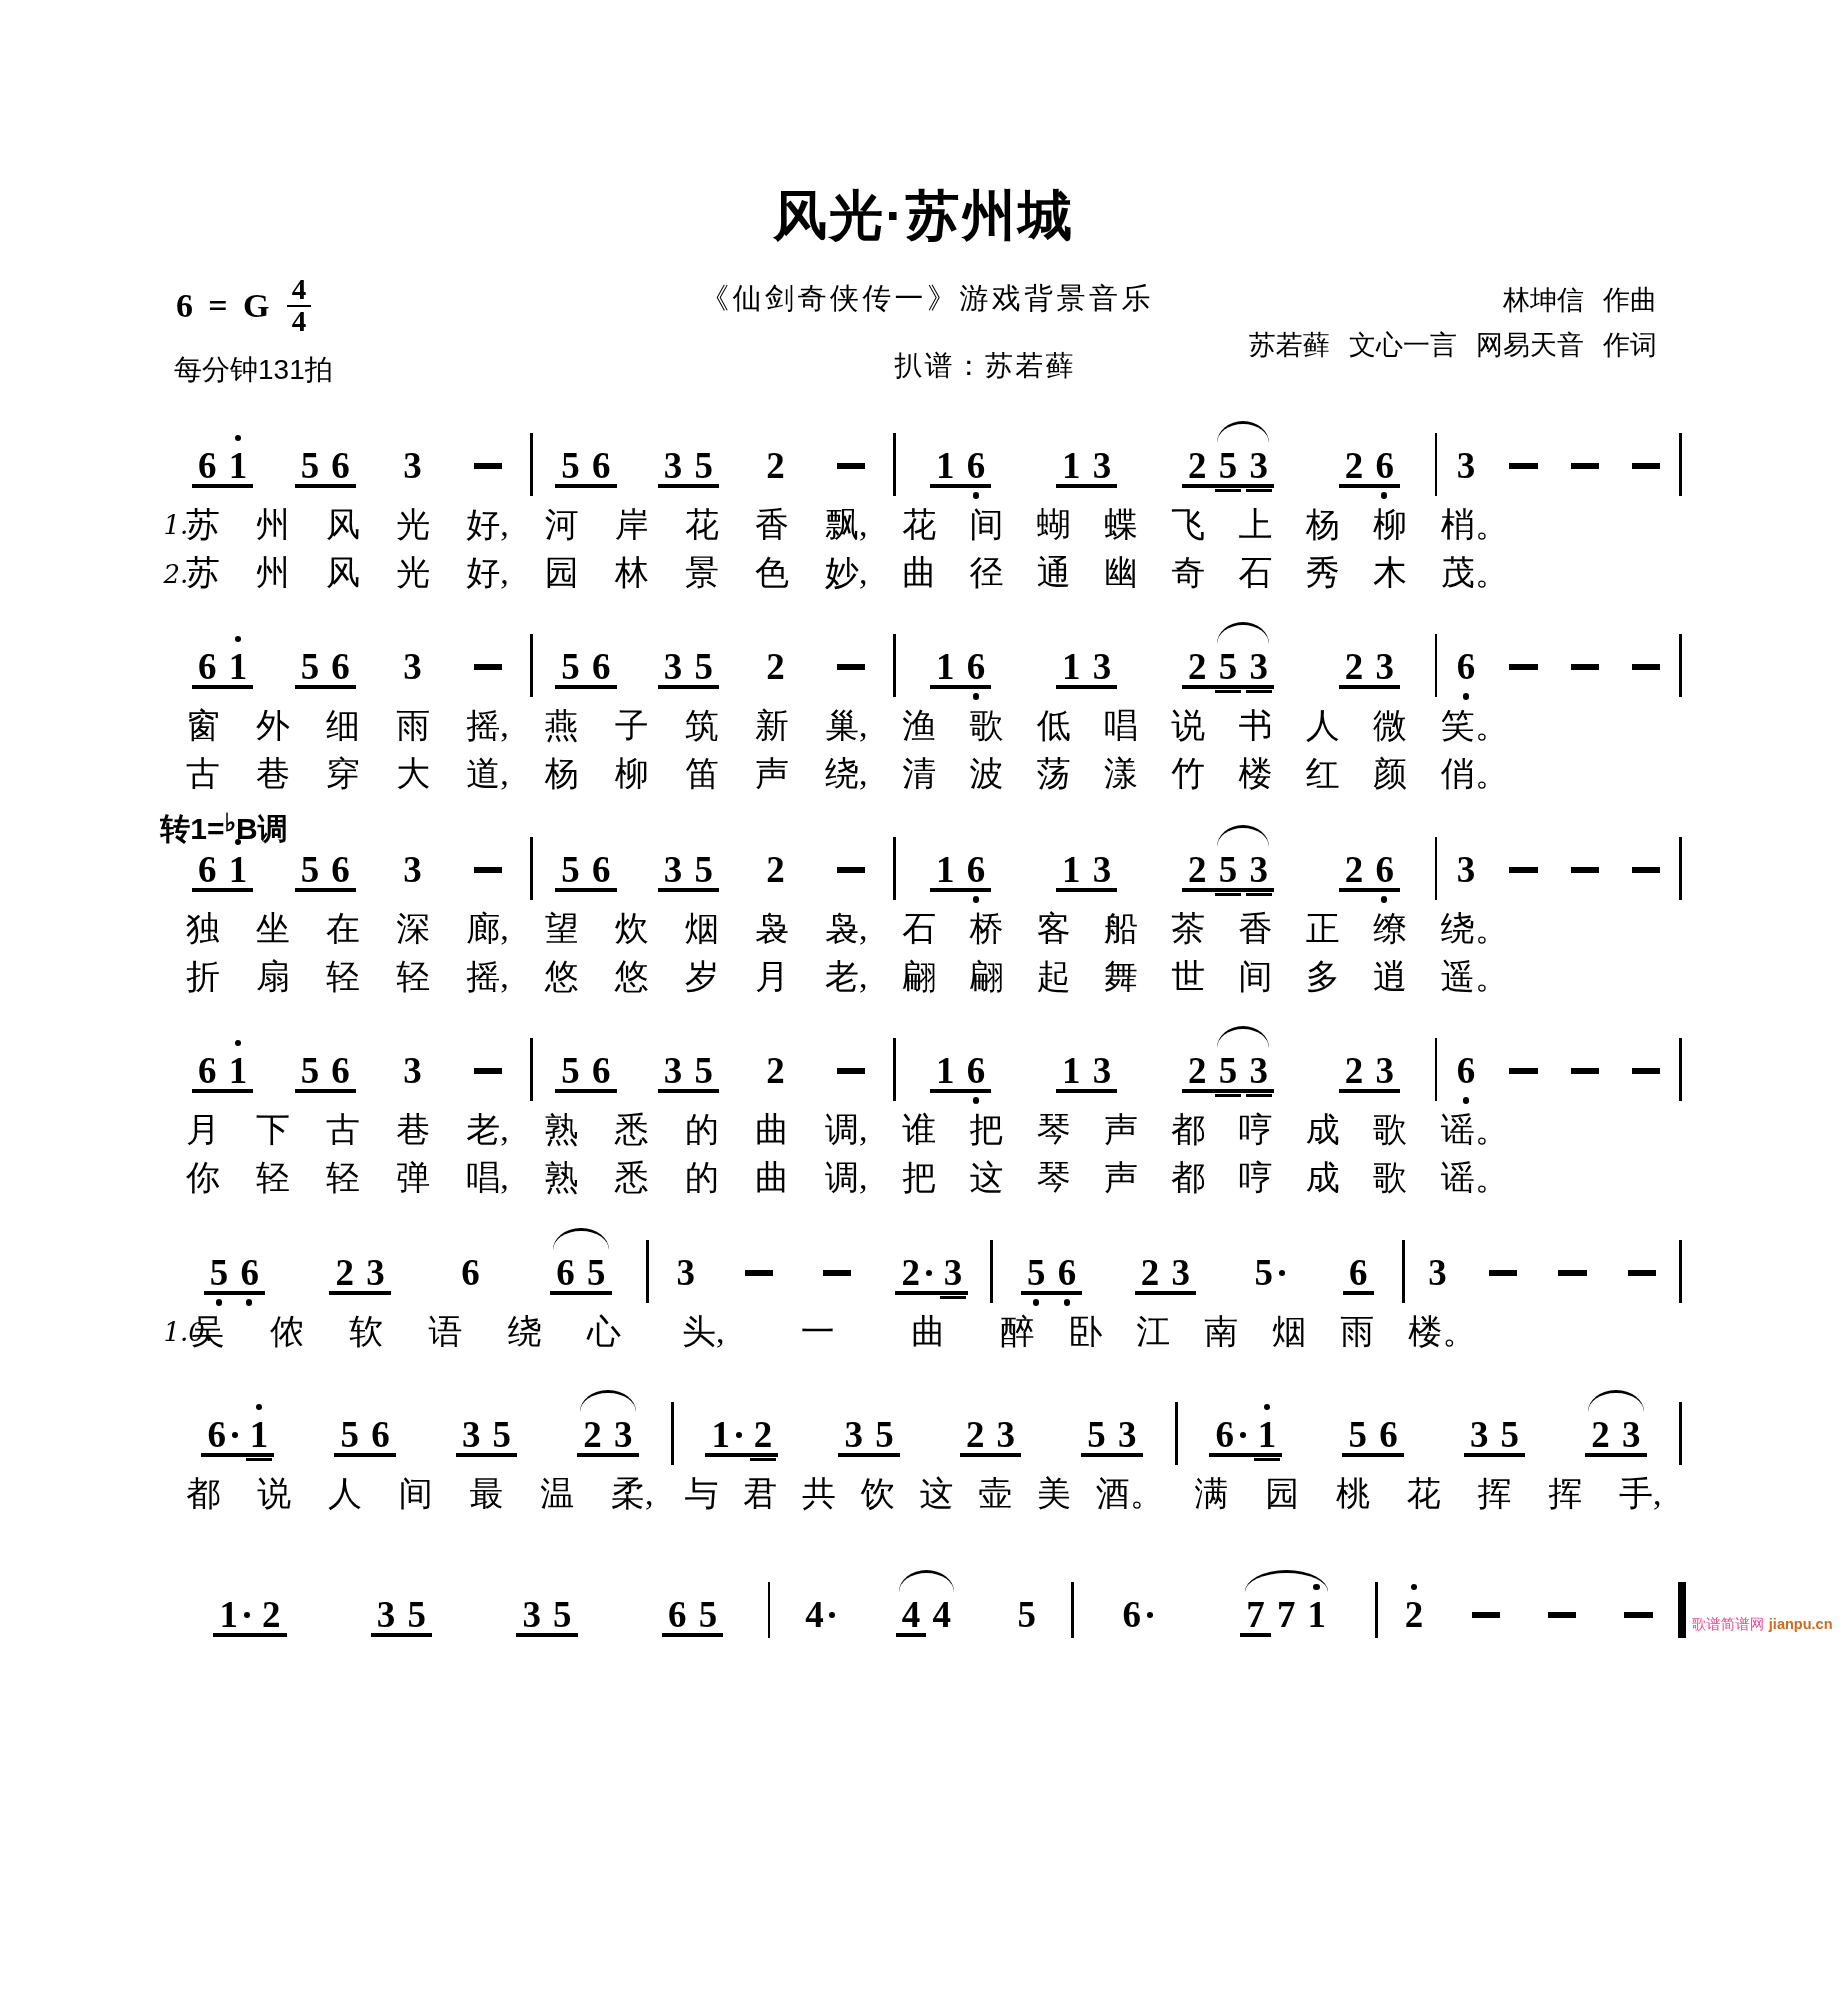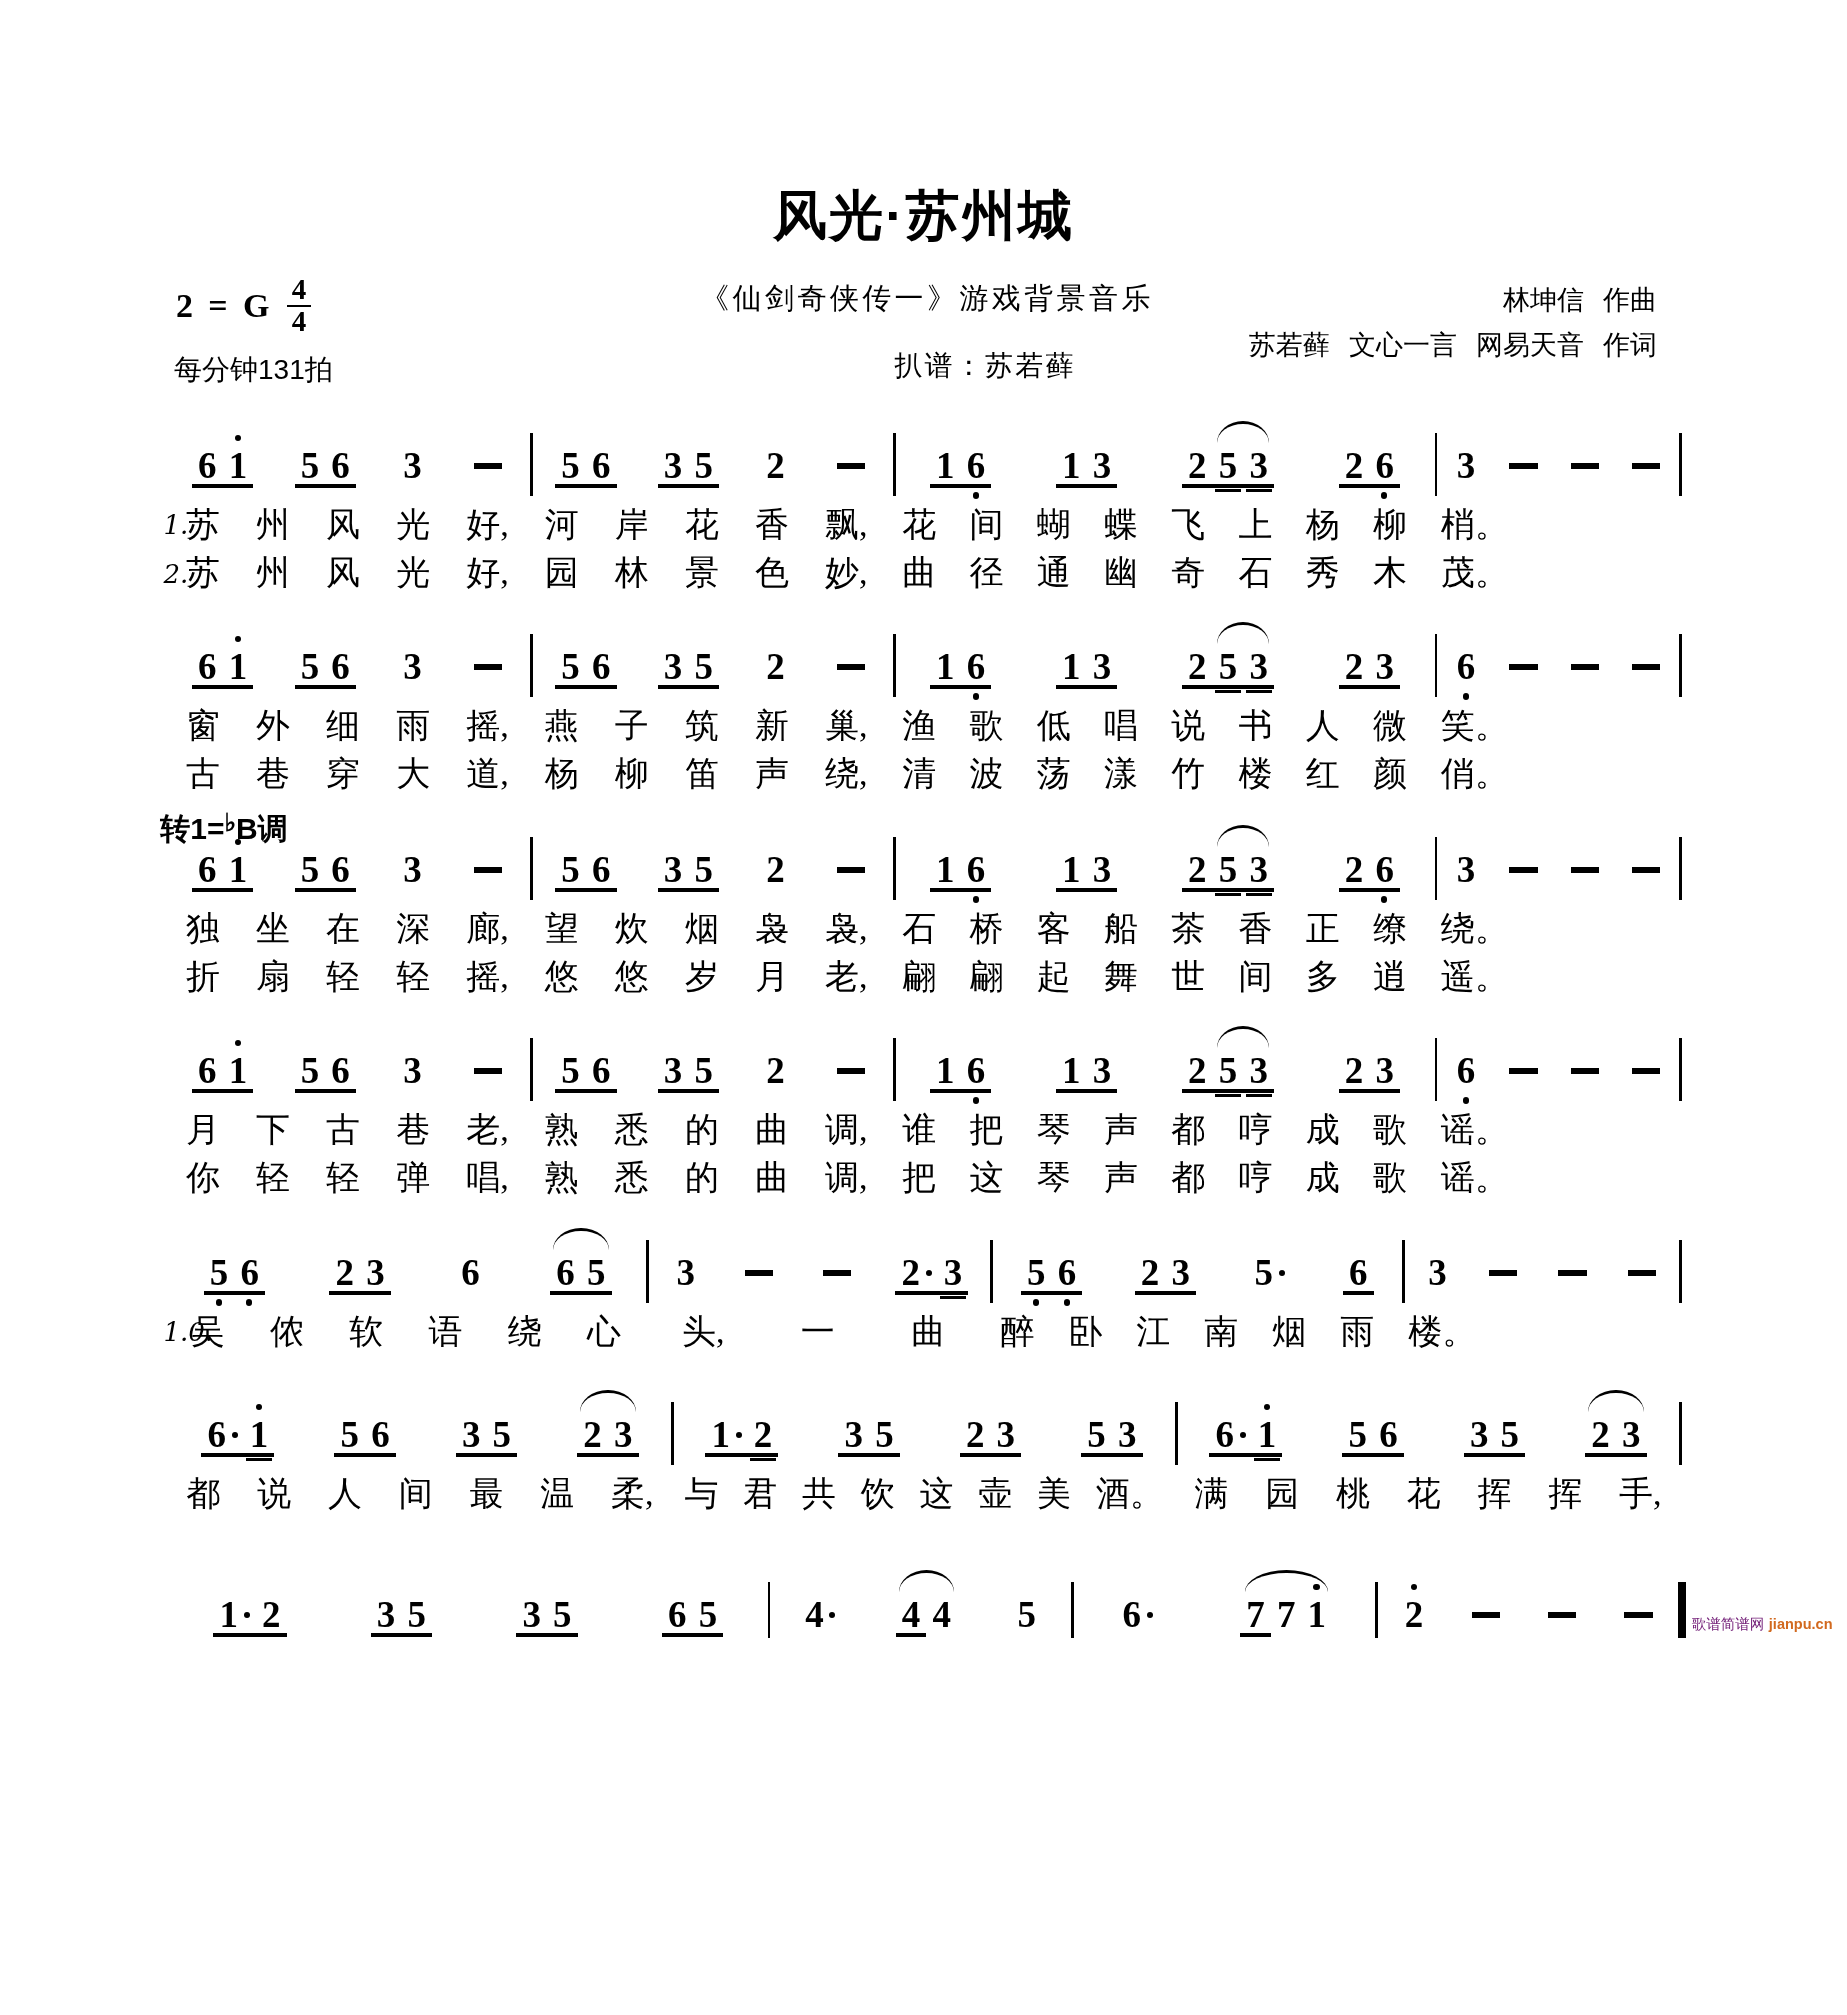--- a/index.html
+++ b/index.html
@@ -54,32 +54,32 @@
 
   .lyrics-row { position:relative; display:flex; margin-top:6.7px; height:42px; align-items:center; }
   .lseg { flex-grow:1; flex-basis:0; display:flex; justify-content:space-around; align-items:center; }
   .lseg.single { justify-content:flex-start; padding-left:17px; }
   .lchar { font-size:34px; font-family:"Liberation Serif", serif; white-space:nowrap; }
   .verse-prefix { position:absolute; left:-4.5px; bottom:5.6px; font-style:italic; font-size:26px;
                   font-family:"DejaVu Serif", serif; }
 
   
   .watermark { position:absolute; right:14.5px; bottom:4.5px; font-size:14.5px; white-space:nowrap; }
-  .wm-cn { color:#701a75; }
+  .wm-cn { color:#ec4899; }
   .wm-url { color:#d2691e; font-weight:bold; margin-left:4.5px; }
 </style>
 </head>
 <body>
 
 <div class="page">
 
   <h1 class="title">风光·苏州城</h1>
 
   <div class="keyblock">
-    <span class="klabel">2 = G</span>
+    <span class="klabel">6 = G</span>
     <span class="frac">
       <b>4</b>
       <b class="den">4</b>
     </span>
   </div>
 
   <div class="tempo">每分钟131拍</div>
 
   <div class="subtitle">《仙剑奇侠传一》游戏背景音乐</div>
   <div class="transcriber">扒谱：苏若藓</div>

